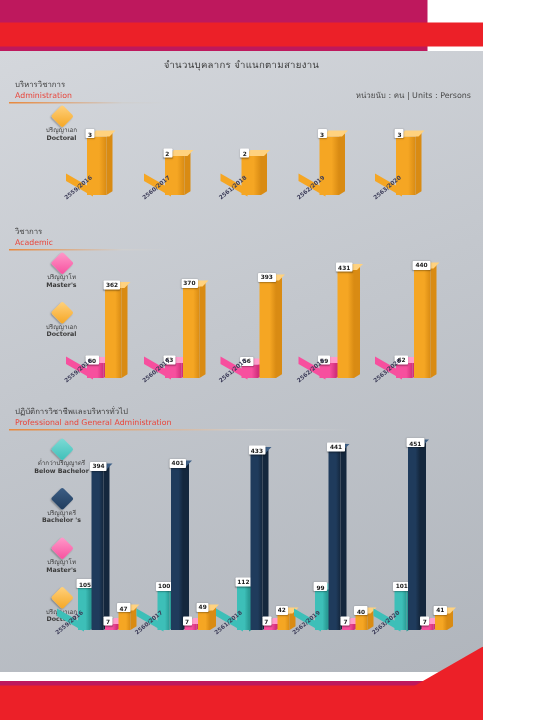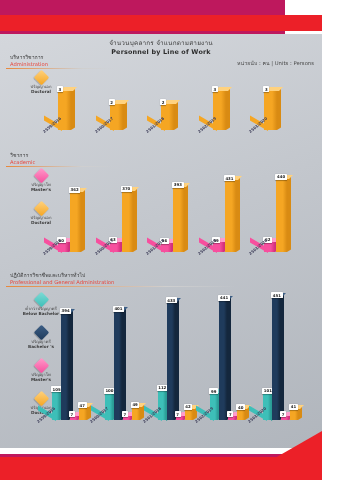--- a/index.html
+++ b/index.html
@@ -64,21 +64,20 @@
 <body>
 
 <div id="page">
 
   <div class="topbar"></div>
 
   <div class="panel">
 
     <div class="title-wrap">
       <div class="title-th">จำนวนบุคลากร จำแนกตามสายงาน</div>
-      <div class="title-en">Personnel by Line of Work</div>
     </div>
 
     <div class="units">หน่วยนับ : คน | Units : Persons</div>
 
     <div id="sections-root">
         <div class="sec-head" style="top: 20px;">
           <div class="sec-th">บริหารวิชาการ</div>
           <div class="sec-en">Administration</div>
         </div>
         <div class="sec-rule" style="top: 34px; width: 108px;"></div>

